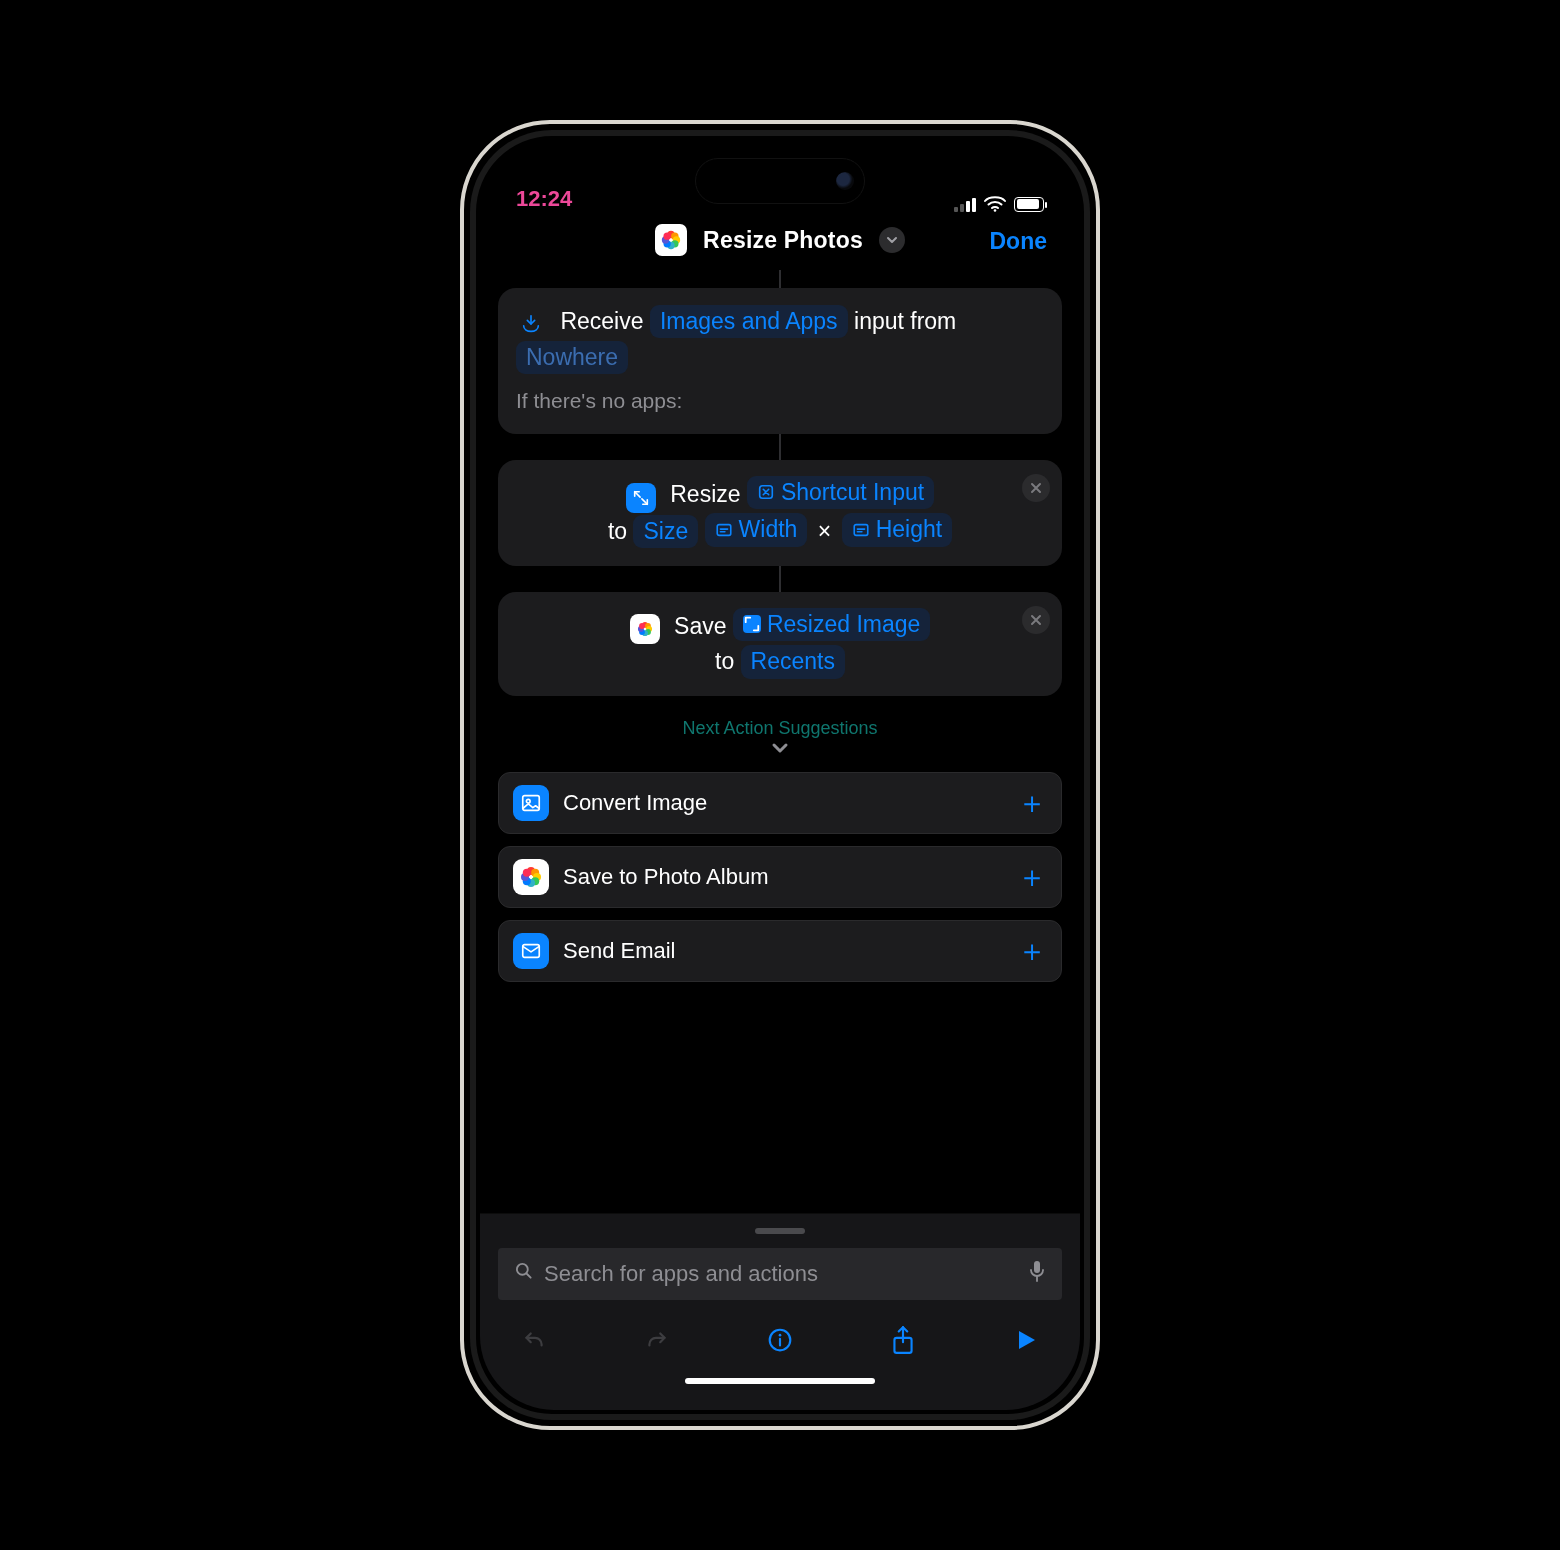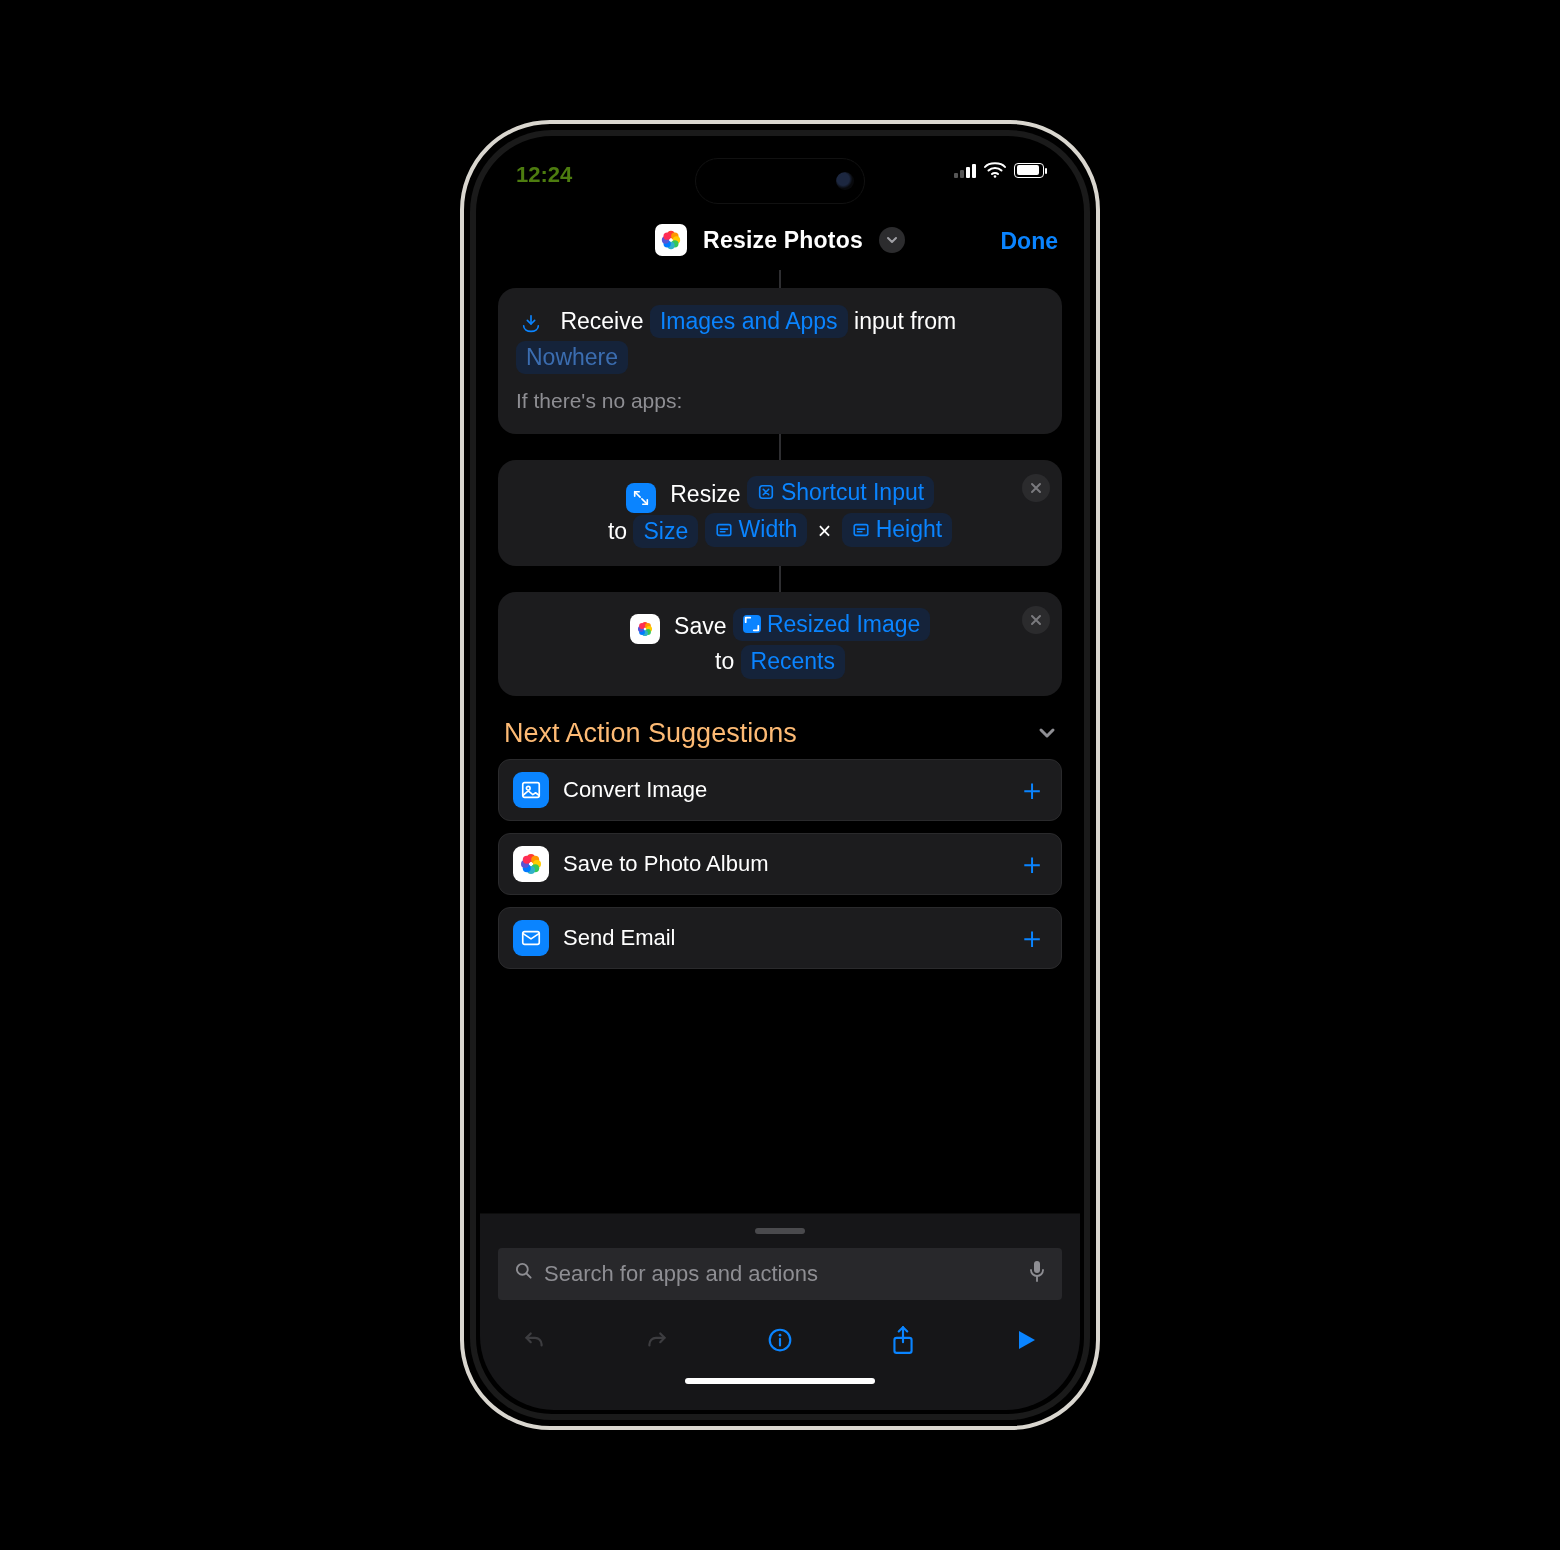--- a/index.html
+++ b/index.html
@@ -74,23 +74,23 @@
     transform:translateY(-50%);
     width:18px;height:18px;border-radius:50%;
     background:radial-gradient(circle at 40% 40%,#1c2740 0 40%,#08090c 60%);
   }
 
   
   .statusbar {
     height:72px;
     display:flex;
     justify-content:space-between;
-    align-items:flex-start;
+    align-items:flex-end;
     padding:22px 36px 0;
-    color:#4d7c0f;
+    color:#ec4899;
     font-size:22px;
     font-weight:600;
   }
   .status-right { display:flex; align-items:center; gap:8px; }
   .sig-bars { display:flex; align-items:flex-end; gap:2px; height:16px;}
   .sig-bars span{ width:4px; background:#fff; border-radius:1px;}
   .sig-bars span.dim{ background:#555;}
   .wifi-icon svg, .batt svg { display:block; }
   .batt { display:flex; align-items:center; }
   .batt-body{
@@ -111,21 +111,21 @@
   .app-icon{
     width:32px;height:32px;border-radius:7px;background:#fff;
     display:flex;align-items:center;justify-content:center;font-size:18px;
   }
   .nav-title{ color:#fff; font-weight:600; font-size:23px; letter-spacing:.2px;}
   .expand-chip{
     width:26px;height:26px;border-radius:50%;background:#2c2c2e;
     display:flex;align-items:center;justify-content:center;color:#a0a0a5;
   }
   .done-btn{
-    position:absolute; right:22px; top:50%; transform:translateY(-50%);
+    position:absolute; right:33px; top:50%; transform:translateY(-50%);
     color:#0a84ff; font-weight:600; font-size:23px;
   }
 
   
   .workflow{
     flex:1;
     overflow:hidden;
     padding:0 18px;
     position:relative;
   }
@@ -173,22 +173,23 @@
     width:28px;height:28px;border-radius:50%;
     background:#2b2b2d;
     display:flex;align-items:center;justify-content:center;
     color:#7a7a7e;font-size:14px;
   }
   .card.pos{ position:relative;text-align:center; }
 
   
   .sugg-header{
     display:flex;justify-content:space-between;align-items:center;
-    color:#fdba74;font-size:27px;
+    color:#0f766e;font-size:18px;
     padding:22px 6px 10px;
+    flex-direction:column;
   }
   .sugg-item{
     background:#1c1c1e;
     border:0.5px solid #2a2a2c;
     border-radius:12px;
     margin-bottom:12px;
     padding:12px 14px;
     display:flex;align-items:center;gap:14px;
     color:#fff;font-size:22px;
   }

